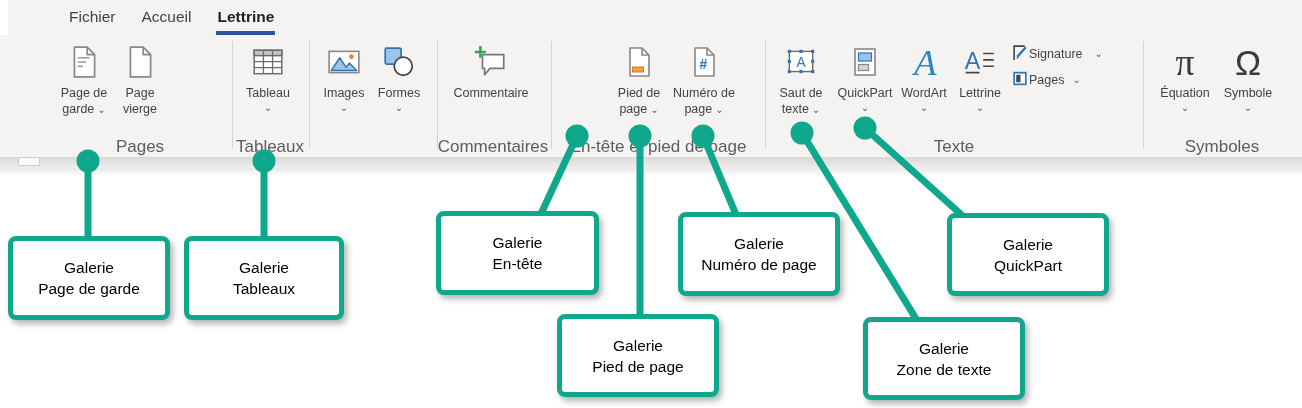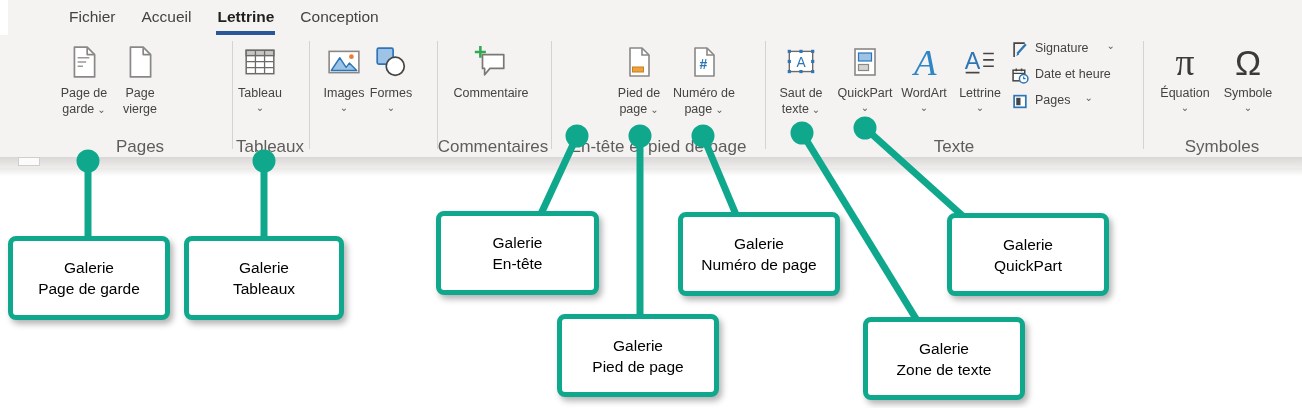--- a/index.html
+++ b/index.html
@@ -41,36 +41,36 @@
   }
   .bigbtn .icn{height:46px;display:flex;align-items:center;justify-content:center;}
   .bigbtn .l1,.bigbtn .l2{
     font-size:12.5px;color:#444341;line-height:16px;white-space:nowrap;text-align:center;
   }
   .chev{font-size:10px;color:#5f5d5c;margin-left:3px;line-height:10px;}
   .chevline{font-size:10px;color:#5f5d5c;line-height:14px;}
   .b-pagegarde{left:50px;width:68px}
   .b-pagevierge{left:114px;width:52px}
   .b-sautpage{left:166px;width:58px}
-  .b-tableau{left:232px;width:56px}
+  .b-tableau{left:240px;width:56px}
   .b-images{left:318px;width:52px}
-  .b-formes{left:365px;width:52px}
+  .b-formes{left:373px;width:52px}
   .b-commentaire{left:444px;width:94px}
   .b-entete{left:554px;width:48px}
   .b-piedpage{left:606px;width:66px}
   .b-numeropage{left:666px;width:76px}
   .b-zonetexte{left:770px;width:62px}
   .b-quickpart{left:831px;width:68px}
   .b-wordart{left:895px;width:58px}
   .b-lettrine{left:951px;width:58px}
   .b-equation{left:1154px;width:62px}
   .b-symbole{left:1216px;width:64px}
   .smallcol{position:absolute;left:1012px;top:6px;width:128px;}
   .smallbtn{
-    display:flex;height:26px;gap:6px;cursor:pointer;
+    display:flex;align-items:center;height:26px;cursor:pointer;
     font-size:12.5px;color:#444341;white-space:nowrap;
   }
   
   .docstrip{
     position:absolute;left:0;top:157px;width:1302px;height:11px;
     background:linear-gradient(#d9d8d7,#eeedec);
   }
   .docstrip-fade{
     position:absolute;left:0;top:168px;width:1302px;height:8px;
     background:linear-gradient(#e9e8e7,#ffffff);
@@ -96,21 +96,20 @@
   .co6{left:863px;top:317px;width:162px;height:83px}
   .co7{left:947px;top:213px;width:162px;height:83px}
 </style>
 </head>
 <body>
 
 <div class="tabbar">
   <div class="tab">Fichier</div>
   <div class="tab">Accueil</div>
   <div class="tab active">Lettrine</div>
-  <div class="tab">Conception</div>
 </div>
 
 <div class="ribbon">
 
   <div class="bigbtn b-pagegarde">
     <span class="icn">
       <svg width="34" height="34" viewBox="0 0 32 32">
           <path d="M7,2 h12 l7,7 v21 h-19 z" fill="#fff" stroke="#8a8886" stroke-width="1.6" stroke-linejoin="round"></path>
           <path d="M19,2 v7 h7" fill="none" stroke="#8a8886" stroke-width="1.6" stroke-linejoin="round"></path>
           <path d="M10,12 h11 M10,16 h8 M10,20 h5" stroke="#9a9898" stroke-width="1.6"></path>
@@ -261,31 +260,20 @@
     <div class="smallbtn">
       <span>
         <svg width="17" height="17" viewBox="0 0 16 16">
             <path d="M2,15 L2,2 L12,2" fill="none" stroke="#444" stroke-width="1.5"></path>
             <path d="M5,12 L13,3" stroke="#2e75b6" stroke-width="2.2"></path>
             <path d="M4,14 l1.2,-2.8 l1.6,1.6 z" fill="#2e75b6"></path>
           </svg>
       </span>
       <span>Signature</span>
       <span class="chev" style="margin-left:12px">⌄</span>
-    </div>
-    <div class="smallbtn">
-      <span>
-        <svg width="17" height="17" viewBox="0 0 16 16">
-            <rect x="1" y="3" width="11" height="10" fill="#fff" stroke="#444" stroke-width="1.4"></rect>
-            <path d="M1,6 h11 M4,1.5 v2.5 M9,1.5 v2.5" stroke="#444" stroke-width="1.4"></path>
-            <circle cx="11" cy="11" r="4" fill="#fff" stroke="#2e75b6" stroke-width="1.4"></circle>
-            <path d="M11,9 v2 h1.8" fill="none" stroke="#2e75b6" stroke-width="1.2"></path>
-          </svg>
-      </span>
-      <span>Date et heure</span>
     </div>
     <div class="smallbtn">
       <span>
         <svg width="17" height="17" viewBox="0 0 16 16">
             <rect x="2" y="2.5" width="11" height="11" fill="#fff" stroke="#2e75b6" stroke-width="1.6"></rect>
             <rect x="4" y="4.5" width="4" height="7" fill="#444"></rect>
           </svg>
       </span>
       <span>Pages</span>
       <span class="chev" style="margin-left:8px">⌄</span>

